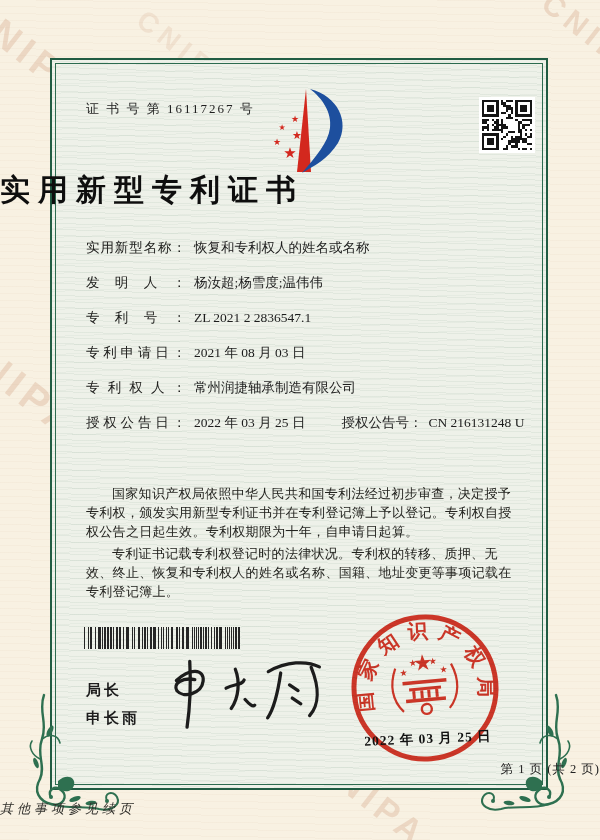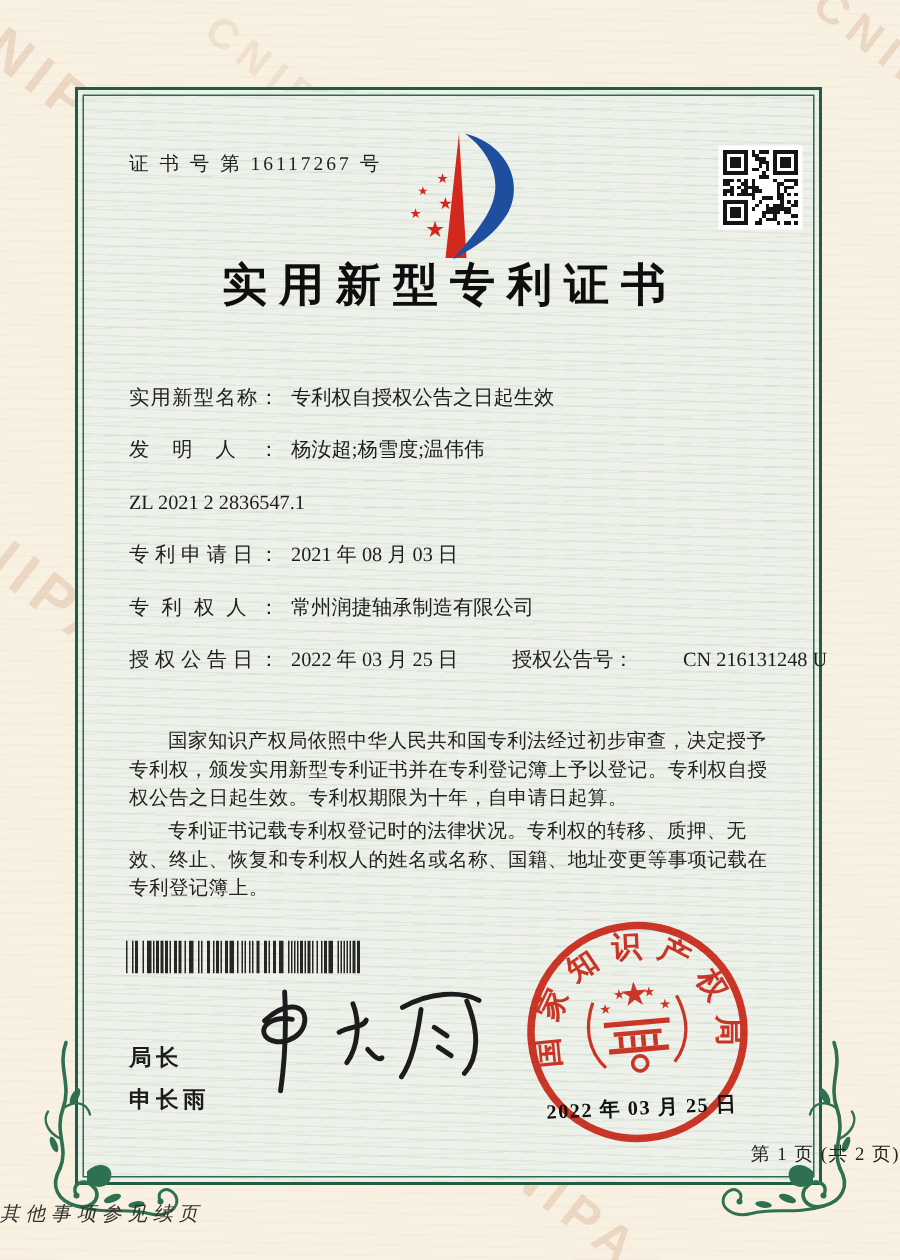--- a/index.html
+++ b/index.html
@@ -26,37 +26,37 @@
       repeating-linear-gradient(-2deg, rgba(70,120,90,0.05) 0 1px, transparent 1px 9px);
   }
   .frame-inner{
     position:absolute; left:3px; top:3px; right:3px; bottom:3px;
     border:1px solid #2c6b4f; pointer-events:none;
   }
   .cert-no{position:absolute; left:86px; top:100px; font-size:13px; letter-spacing:2px; color:#1f1f1f;}
   .logo{position:absolute; left:253px; top:86px; width:100px; height:90px;}
   .qr{position:absolute; left:479px; top:97px; width:56px; height:56px; background:#fff; padding:3px; box-sizing:border-box;}
   .title{
-    position:absolute; left:0; top:170px; width:100%; text-align:center;
+    position:absolute; left:0; top:170px; width:100%; text-align:left;
     font-size:30px; font-weight:700; letter-spacing:8px; color:#0e0e0e;
   }
-  .fields{position:absolute; left:86px; top:254px; width:430px; display:flex; flex-direction:column; gap:13px;}
+  .fields{position:absolute; left:86px; top:237px; width:430px; display:flex; flex-direction:column; gap:13px;}
   .frow{display:flex; font-size:13.5px; line-height:22px; white-space:nowrap;}
   .flabel{
     display:inline-block; width:100px; margin-right:8px; flex:none;
     text-align:justify; text-align-last:justify; color:#21211f;
   }
   .fvalue{color:#1c1c1c;}
-  .grant-pair2{margin-left:36px; display:flex;gap:27px;}
+  .grant-pair2{margin-left:36px; display:flex;}
   .glabel2{margin-right:6px;}
   .paras{position:absolute; left:86px; top:484px; width:432px; font-size:13px; line-height:19px;
     color:#23231f; letter-spacing:0.3px;}
   .paras p{margin:0 0 3px 0; text-indent:2em;}
   .barcode{position:absolute; left:84px; top:627px; width:158px; height:22px;}
-  .director{position:absolute; left:86px; top:692px; font-family:"Liberation Sans","DejaVu Sans",sans-serif;
+  .director{position:absolute; left:86px; top:676px; font-family:"Liberation Sans","DejaVu Sans",sans-serif;
     font-size:15px; font-weight:600; letter-spacing:3px; color:#1d1d1d; line-height:28px;}
   .signature{position:absolute; left:138px; top:646px; width:205px; height:88px;}
   .seal{position:absolute; left:345px; top:608px; width:160px; height:160px; opacity:0.93; mix-blend-mode:multiply;}
   .seal-date{
     position:absolute; left:352px; top:730px; width:152px; text-align:center;
     font-size:13.5px; letter-spacing:1px; color:#111; transform:rotate(-2.5deg); font-weight:600;
   }
   .page-info{position:absolute; left:0; top:761px; width:100%; text-align:right; font-size:12.5px; letter-spacing:1px; color:#222;font-family:Liberation Serif, serif;}
   .note{position:absolute; left:0; top:800px; width:100%; 
     font-size:13px; letter-spacing:4px; font-style:italic; color:#31302c;}
@@ -267,27 +267,28 @@
         <rect x="18" y="20" width="1" height="1" fill="#151515"></rect>
         <rect x="20" y="20" width="1" height="1" fill="#151515"></rect>
       </svg>
   </div>
 
   <div class="title">实用新型专利证书</div>
 
   <div class="fields">
     <div class="frow">
       <span class="flabel">实用新型名称：</span>
-      <span class="fvalue">专利权自授权公告之日起生效</span>
+      <span class="fvalue">恢复和专利权人的姓名或名称</span>
     </div>
     <div class="frow">
       <span class="flabel">发明人：</span>
       <span class="fvalue">杨汝超;杨雪度;温伟伟</span>
     </div>
     <div class="frow">
+      <span class="flabel">专利号：</span>
       <span class="fvalue">ZL 2021 2 2836547.1</span>
     </div>
     <div class="frow">
       <span class="flabel">专利申请日：</span>
       <span class="fvalue">2021 年 08 月 03 日</span>
     </div>
     <div class="frow">
       <span class="flabel">专利权人：</span>
       <span class="fvalue">常州润捷轴承制造有限公司</span>
     </div>

